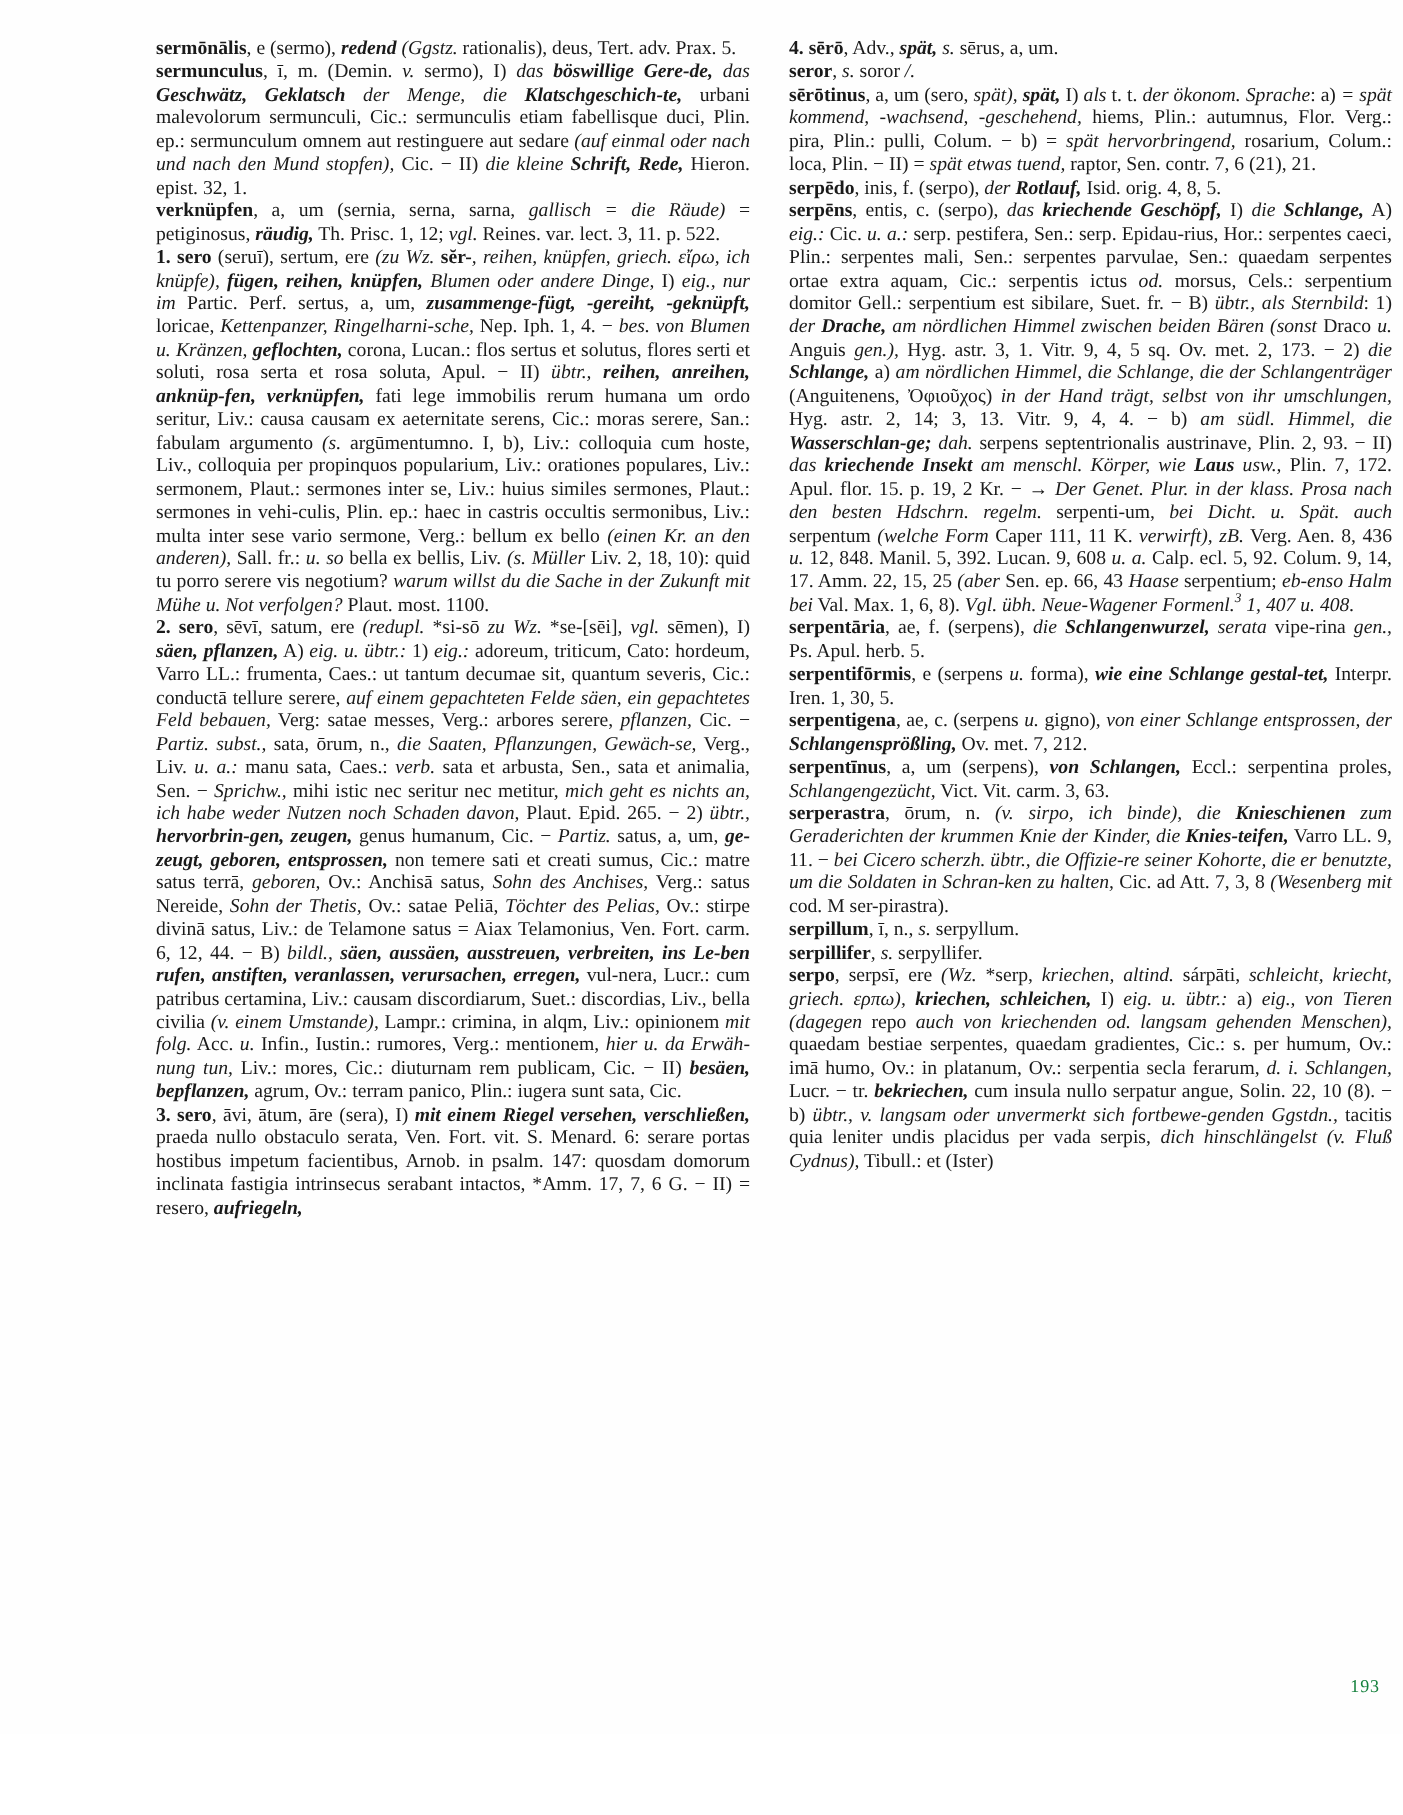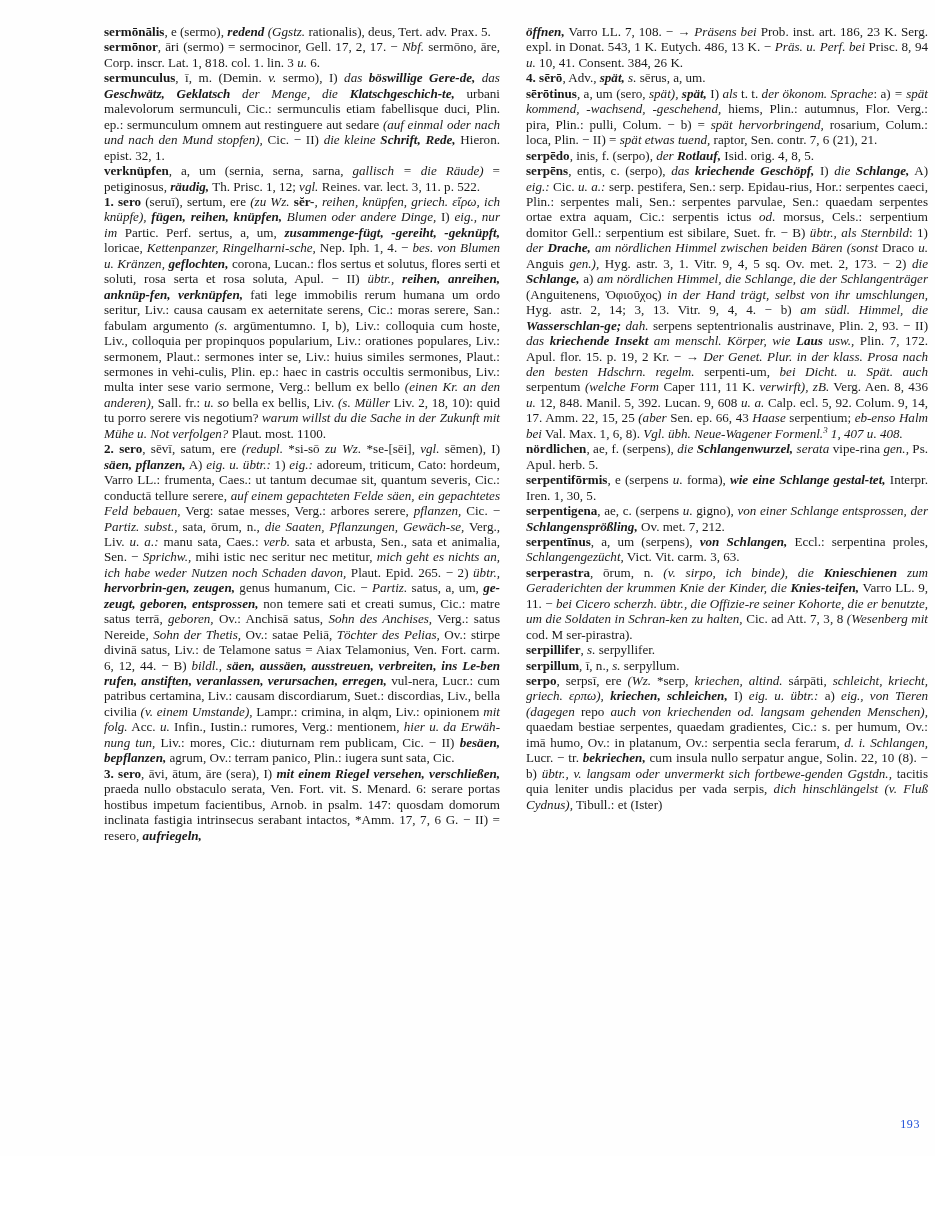--- a/index.html
+++ b/index.html
@@ -51,60 +51,59 @@
   .it { font-style: italic; }        
   .bi { font-weight: bold; font-style: italic; }
   .gr { font-family: Liberation Serif, serif; }
   sup { font-size: 0.68em; vertical-align: super; line-height: 0; }
   .pageno {
     position: absolute;
     right: 8px;
     bottom: 14px;
     font-size: 12px;
     letter-spacing: 0.6px;
-    color: #1d4ed8;
+    color: #15803d;
     font-family: Liberation Serif, serif;
   }
   .footer-row {
     position: absolute;
     left: 104px;
     right: 7px;
     bottom: 10px;
     height: 18px;
   }
 </style>
 </head>
 <body>
 
 <div id="page">
 
   <div class="columns">
 
     <div class="col left">
         <p class="entry"><span class="hw">sermōnālis</span>, e (sermo), <span class="bi">redend</span> <span class="it">(Ggstz.</span> rationalis), deus, Tert. adv. Prax. 5.</p>
-        <p class="entry"><span class="hw">sermōnor</span>, āri (sermo) = sermocinor, Gell. 17, 2, 17. − <span class="it">Nbf.</span> sermōno, āre, Corp. inscr. Lat. 1, 818. col. 1. lin. 3 <span class="it">u.</span> 6.</p>
         <p class="entry"><span class="hw">sermunculus</span>, ī, m. (Demin. <span class="it">v.</span> sermo), I) <span class="it">das</span> <span class="bi">böswillige Gere-de,</span> <span class="it">das</span> <span class="bi">Geschwätz, Geklatsch</span> <span class="it">der Menge, die</span> <span class="bi">Klatschgeschich-te,</span> urbani malevolorum sermunculi, Cic.: sermunculis etiam fabellisque duci, Plin. ep.: sermunculum omnem aut restinguere aut sedare <span class="it">(auf einmal oder nach und nach den Mund stopfen),</span> Cic. − II) <span class="it">die kleine</span> <span class="bi">Schrift, Rede,</span> Hieron. epist. 32, 1.</p>
         <p class="entry"><span class="hw">verknüpfen</span>, a, um (sernia, serna, sarna, <span class="it">gallisch = die Räude)</span> = petiginosus, <span class="bi">räudig,</span> Th. Prisc. 1, 12; <span class="it">vgl.</span> Reines. var. lect. 3, 11. p. 522.</p>
         <p class="entry"><span class="hw">1. sero</span> (seruī), sertum, ere <span class="it">(zu Wz.</span> <span class="hw">sĕr-</span><span class="it">, reihen, knüpfen, griech.</span> <span class="gr it">εἴρω</span><span class="it">, ich knüpfe),</span> <span class="bi">fügen, reihen, knüpfen,</span> <span class="it">Blumen oder andere Dinge,</span> I) <span class="it">eig., nur im</span> Partic. Perf. sertus, a, um, <span class="bi">zusammenge-fügt, -gereiht, -geknüpft,</span> loricae, <span class="it">Kettenpanzer, Ringelharni-sche,</span> Nep. Iph. 1, 4. − <span class="it">bes. von Blumen u. Kränzen,</span> <span class="bi">geflochten,</span> corona, Lucan.: flos sertus et solutus, flores serti et soluti, rosa serta et rosa soluta, Apul. − II) <span class="it">übtr.,</span> <span class="bi">reihen, anreihen, anknüp-fen, verknüpfen,</span> fati lege immobilis rerum humana um ordo seritur, Liv.: causa causam ex aeternitate serens, Cic.: moras serere, San.: fabulam argumento <span class="it">(s.</span> argūmentumno. I, b), Liv.: colloquia cum hoste, Liv., colloquia per propinquos popularium, Liv.: orationes populares, Liv.: sermonem, Plaut.: sermones inter se, Liv.: huius similes sermones, Plaut.: sermones in vehi-culis, Plin. ep.: haec in castris occultis sermonibus, Liv.: multa inter sese vario sermone, Verg.: bellum ex bello <span class="it">(einen Kr. an den anderen),</span> Sall. fr.: <span class="it">u. so</span> bella ex bellis, Liv. <span class="it">(s. Müller</span> Liv. 2, 18, 10): quid tu porro serere vis negotium? <span class="it">warum willst du die Sache in der Zukunft mit Mühe u. Not verfolgen?</span> Plaut. most. 1100.</p>
         <p class="entry"><span class="hw">2. sero</span>, sēvī, satum, ere <span class="it">(redupl.</span> *si-sō <span class="it">zu Wz.</span> *se-[sēi], <span class="it">vgl.</span> sēmen), I) <span class="bi">säen, pflanzen,</span> A) <span class="it">eig. u. übtr.:</span> 1) <span class="it">eig.:</span> adoreum, triticum, Cato: hordeum, Varro LL.: frumenta, Caes.: ut tantum decumae sit, quantum severis, Cic.: conductā tellure serere, <span class="it">auf einem gepachteten Felde säen, ein gepachtetes Feld bebauen,</span> Verg: satae messes, Verg.: arbores serere, <span class="it">pflanzen,</span> Cic. − <span class="it">Partiz. subst.,</span> sata, ōrum, n., <span class="it">die Saaten, Pflanzungen, Gewäch-se,</span> Verg., Liv. <span class="it">u. a.:</span> manu sata, Caes.: <span class="it">verb.</span> sata et arbusta, Sen., sata et animalia, Sen. − <span class="it">Sprichw.,</span> mihi istic nec seritur nec metitur, <span class="it">mich geht es nichts an, ich habe weder Nutzen noch Schaden davon,</span> Plaut. Epid. 265. − 2) <span class="it">übtr.,</span> <span class="bi">hervorbrin-gen, zeugen,</span> genus humanum, Cic. − <span class="it">Partiz.</span> satus, a, um, <span class="bi">ge-zeugt, geboren, entsprossen,</span> non temere sati et creati sumus, Cic.: matre satus terrā, <span class="it">geboren,</span> Ov.: Anchisā satus, <span class="it">Sohn des Anchises,</span> Verg.: satus Nereide, <span class="it">Sohn der Thetis,</span> Ov.: satae Peliā, <span class="it">Töchter des Pelias,</span> Ov.: stirpe divinā satus, Liv.: de Telamone satus = Aiax Telamonius, Ven. Fort. carm. 6, 12, 44. − B) <span class="it">bildl.,</span> <span class="bi">säen, aussäen, ausstreuen, verbreiten, ins Le-ben rufen, anstiften, veranlassen, verursachen, erregen,</span> vul-nera, Lucr.: cum patribus certamina, Liv.: causam discordiarum, Suet.: discordias, Liv., bella civilia <span class="it">(v. einem Umstande),</span> Lampr.: crimina, in alqm, Liv.: opinionem <span class="it">mit folg.</span> Acc. <span class="it">u.</span> Infin., Iustin.: rumores, Verg.: mentionem, <span class="it">hier u. da Erwäh-nung tun,</span> Liv.: mores, Cic.: diuturnam rem publicam, Cic. − II) <span class="bi">besäen, bepflanzen,</span> agrum, Ov.: terram panico, Plin.: iugera sunt sata, Cic.</p>
         <p class="entry"><span class="hw">3. sero</span>, āvi, ātum, āre (sera), I) <span class="bi">mit einem Riegel versehen, verschließen,</span> praeda nullo obstaculo serata, Ven. Fort. vit. S. Menard. 6: serare portas hostibus impetum facientibus, Arnob. in psalm. 147: quosdam domorum inclinata fastigia intrinsecus serabant intactos, *Amm. 17, 7, 6 G. − II) = resero, <span class="bi">aufriegeln,</span></p>
       </div>
     <div class="col right">
-        <p class="entry"><span class="bi">öffnen,</span> Varro LL. 7, 108. − → <span class="it">Präsens bei</span> Prob. inst. art. 186, 23 K. Serg. expl. in Donat. 543, 1 K. Eutych. 486, 13 K. − <span class="it">Präs. u. Perf. bei</span> Prisc. 8, 94 <span class="it">u.</span> 10, 41. Consent. 384, 26 K.</p>
         <p class="entry"><span class="hw">4. sērō</span>, Adv., <span class="bi">spät,</span> <span class="it">s.</span> sērus, a, um.</p>
+        <p class="entry"><span class="hw">seror</span>, <span class="it">s.</span> soror <span class="it">/.</span></p>
         <p class="entry"><span class="hw">sērōtinus</span>, a, um (sero, <span class="it">spät),</span> <span class="bi">spät,</span> I) <span class="it">als</span> t. t. <span class="it">der ökonom. Sprache</span>: a) <span class="it">= spät kommend, -wachsend, -geschehend,</span> hiems, Plin.: autumnus, Flor. Verg.: pira, Plin.: pulli, Colum. − b) = <span class="it">spät hervorbringend,</span> rosarium, Colum.: loca, Plin. − II) = <span class="it">spät etwas tuend,</span> raptor, Sen. contr. 7, 6 (21), 21.</p>
         <p class="entry"><span class="hw">serpēdo</span>, inis, f. (serpo), <span class="it">der</span> <span class="bi">Rotlauf,</span> Isid. orig. 4, 8, 5.</p>
         <p class="entry"><span class="hw">serpēns</span>, entis, c. (serpo), <span class="it">das</span> <span class="bi">kriechende Geschöpf,</span> I) <span class="it">die</span> <span class="bi">Schlange,</span> A) <span class="it">eig.:</span> Cic. <span class="it">u. a.:</span> serp. pestifera, Sen.: serp. Epidau-rius, Hor.: serpentes caeci, Plin.: serpentes mali, Sen.: serpentes parvulae, Sen.: quaedam serpentes ortae extra aquam, Cic.: serpentis ictus <span class="it">od.</span> morsus, Cels.: serpentium domitor Gell.: serpentium est sibilare, Suet. fr. − B) <span class="it">übtr., als Sternbild</span>: 1) <span class="it">der</span> <span class="bi">Drache,</span> <span class="it">am nördlichen Himmel zwischen beiden Bären (sonst</span> Draco <span class="it">u.</span> Anguis <span class="it">gen.),</span> Hyg. astr. 3, 1. Vitr. 9, 4, 5 sq. Ov. met. 2, 173. − 2) <span class="it">die</span> <span class="bi">Schlange,</span> a) <span class="it">am nördlichen Himmel, die Schlange, die der Schlangenträger</span> (Anguitenens, <span class="gr">Ὀφιοῦχος</span>) <span class="it">in der Hand trägt, selbst von ihr umschlungen,</span> Hyg. astr. 2, 14; 3, 13. Vitr. 9, 4, 4. − b) <span class="it">am südl. Himmel, die</span> <span class="bi">Wasserschlan-ge;</span> <span class="it">dah.</span> serpens septentrionalis austrinave, Plin. 2, 93. − II) <span class="it">das</span> <span class="bi">kriechende Insekt</span> <span class="it">am menschl. Körper, wie</span> <span class="bi">Laus</span> <span class="it">usw.,</span> Plin. 7, 172. Apul. flor. 15. p. 19, 2 Kr. − → <span class="it">Der Genet. Plur. in der klass. Prosa nach den besten Hdschrn. regelm.</span> serpenti-um, <span class="it">bei Dicht. u. Spät. auch</span> serpentum <span class="it">(welche Form</span> Caper 111, 11 K. <span class="it">verwirft), zB.</span> Verg. Aen. 8, 436 <span class="it">u.</span> 12, 848. Manil. 5, 392. Lucan. 9, 608 <span class="it">u. a.</span> Calp. ecl. 5, 92. Colum. 9, 14, 17. Amm. 22, 15, 25 <span class="it">(aber</span> Sen. ep. 66, 43 <span class="it">Haase</span> serpentium; <span class="it">eb-enso Halm bei</span> Val. Max. 1, 6, 8). <span class="it">Vgl. übh. Neue-Wagener Formenl.<sup>3</sup> 1, 407 u. 408.</span></p>
-        <p class="entry"><span class="hw">nördlichen</span>, ae, f. (serpens), <span class="it">die</span> <span class="bi">Schlangenwurzel,</span> <span class="it">serata</span> vipe-rina <span class="it">gen.,</span> Ps. Apul. herb. 5.</p>
+        <p class="entry"><span class="hw">serpentāria</span>, ae, f. (serpens), <span class="it">die</span> <span class="bi">Schlangenwurzel,</span> <span class="it">serata</span> vipe-rina <span class="it">gen.,</span> Ps. Apul. herb. 5.</p>
         <p class="entry"><span class="hw">serpentifōrmis</span>, e (serpens <span class="it">u.</span> forma), <span class="bi">wie eine Schlange gestal-tet,</span> Interpr. Iren. 1, 30, 5.</p>
         <p class="entry"><span class="hw">serpentigena</span>, ae, c. (serpens <span class="it">u.</span> gigno), <span class="it">von einer Schlange entsprossen, der</span> <span class="bi">Schlangensprößling,</span> Ov. met. 7, 212.</p>
         <p class="entry"><span class="hw">serpentīnus</span>, a, um (serpens), <span class="bi">von Schlangen,</span> Eccl.: serpentina proles, <span class="it">Schlangengezücht,</span> Vict. Vit. carm. 3, 63.</p>
         <p class="entry"><span class="hw">serperastra</span>, ōrum, n. <span class="it">(v. sirpo, ich binde), die</span> <span class="bi">Knieschienen</span> <span class="it">zum Geraderichten der krummen Knie der Kinder, die</span> <span class="bi">Knies-teifen,</span> Varro LL. 9, 11. − <span class="it">bei Cicero scherzh. übtr., die Offizie-re seiner Kohorte, die er benutzte, um die Soldaten in Schran-ken zu halten,</span> Cic. ad Att. 7, 3, 8 <span class="it">(Wesenberg mit</span> cod. M ser-pirastra).</p>
+        <p class="entry"><span class="hw">serpillum</span>, ī, n., <span class="it">s.</span> serpyllum.</p>
         <p class="entry"><span class="hw">serpillifer</span>, <span class="it">s.</span> serpyllifer.</p>
-        <p class="entry"><span class="hw">serpillum</span>, ī, n., <span class="it">s.</span> serpyllum.</p>
         <p class="entry"><span class="hw">serpo</span>, serpsī, ere <span class="it">(Wz.</span> *serp, <span class="it">kriechen, altind.</span> sárpāti, <span class="it">schleicht, kriecht, griech.</span> <span class="gr it">ερπω</span><span class="it">),</span> <span class="bi">kriechen, schleichen,</span> I) <span class="it">eig. u. übtr.:</span> a) <span class="it">eig., von Tieren (dagegen</span> repo <span class="it">auch von kriechenden od. langsam gehenden Menschen),</span> quaedam bestiae serpentes, quaedam gradientes, Cic.: s. per humum, Ov.: imā humo, Ov.: in platanum, Ov.: serpentia secla ferarum, <span class="it">d. i. Schlangen,</span> Lucr. − tr. <span class="bi">bekriechen,</span> cum insula nullo serpatur angue, Solin. 22, 10 (8). − b) <span class="it">übtr., v. langsam oder unvermerkt sich fortbewe-genden Ggstdn.,</span> tacitis quia leniter undis placidus per vada serpis, <span class="it">dich hinschlängelst (v. Fluß Cydnus),</span> Tibull.: et (Ister)</p>
       </div>
 
   </div>
 
   <div class="footer-row">
     <span class="pageno">193</span>
   </div>
 
 </div>

